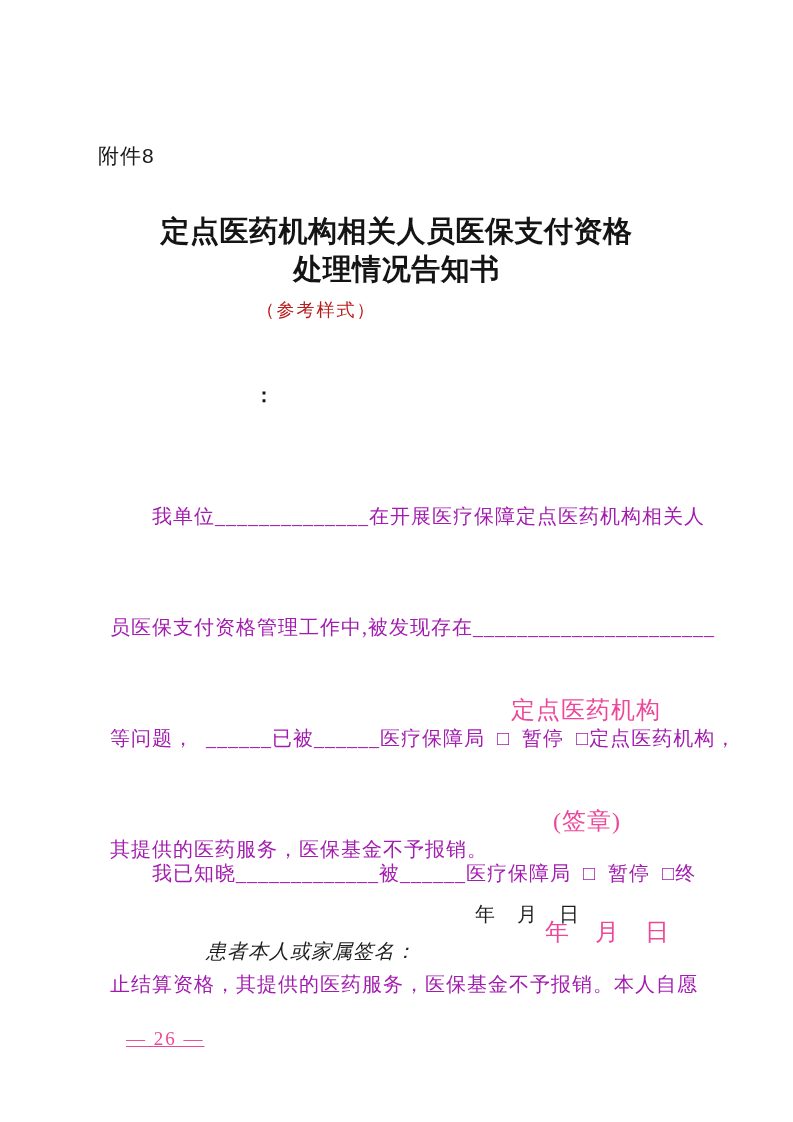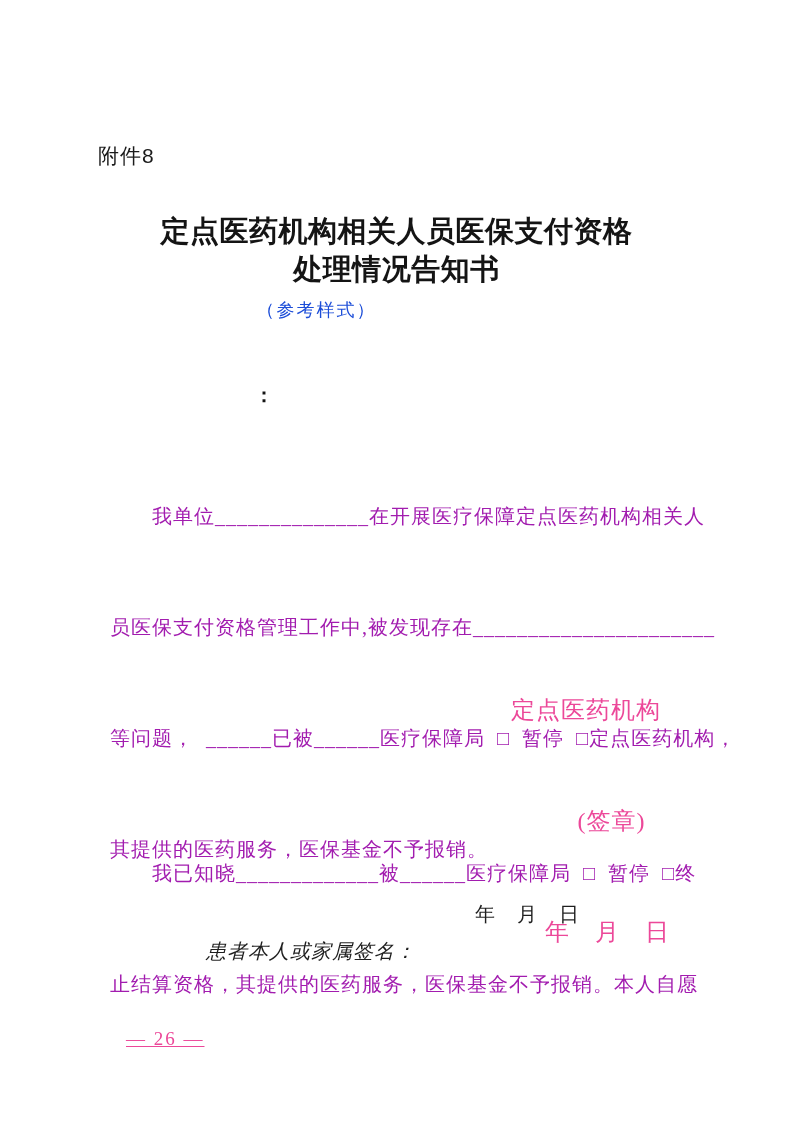--- a/index.html
+++ b/index.html
@@ -39,21 +39,21 @@
     letter-spacing: 0.5px;
   }
   .doc-subtitle {
     position: absolute;
     left: 0;
     top: 298px;
     width: 633px;
     text-align: center;
     font-size: 18px;
     letter-spacing: 2px;
-    color: #1d4ed8;
+    color: #b91c1c;
   }
   .addressee-colon {
     position: absolute;
     left: 254px;
     top: 382px;
     font-size: 20px;
     font-weight: bold;
     color: #141414;
   }
   .para {
@@ -73,21 +73,21 @@
   .org-sign {
     position: absolute;
     left: 511px;
     top: 618px;
     font-size: 24px;
     line-height: 37px;
     letter-spacing: 1px;
     white-space: pre;
     color: #ec4899;
   }
-  .org-sign .org-seal { margin-left: 42px; text-align: center; }
+  .org-sign .org-seal { margin-left: 42px; }
   .org-sign .org-date { margin-left: 34px; }
   .patient-line {
     position: absolute;
     left: 110px;
     top: 896px;
     width: 648px;
     font-size: 20px;
     line-height: 37px;
     letter-spacing: 1px;
     white-space: pre;

